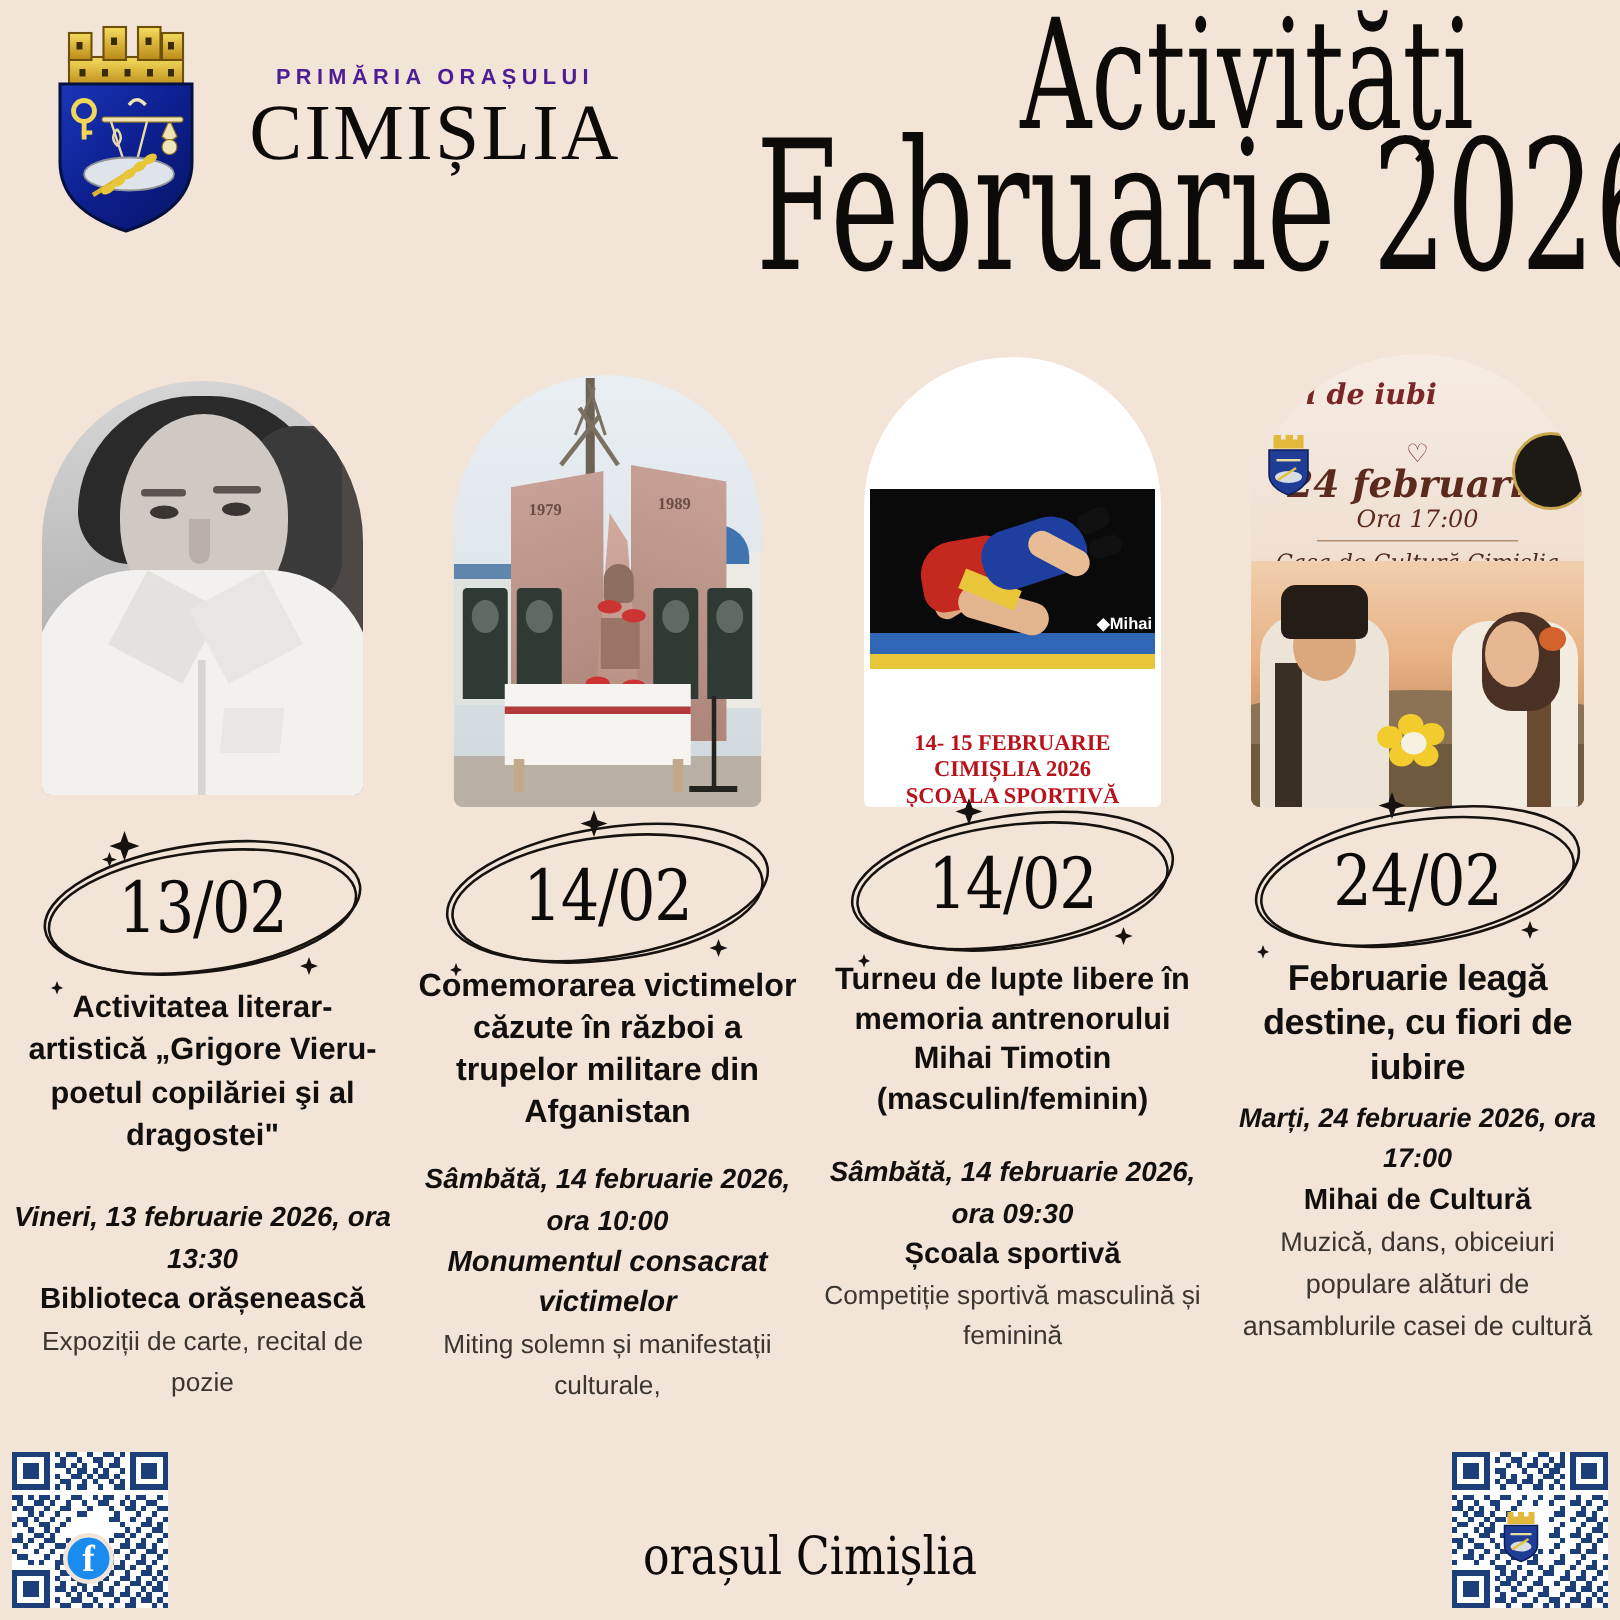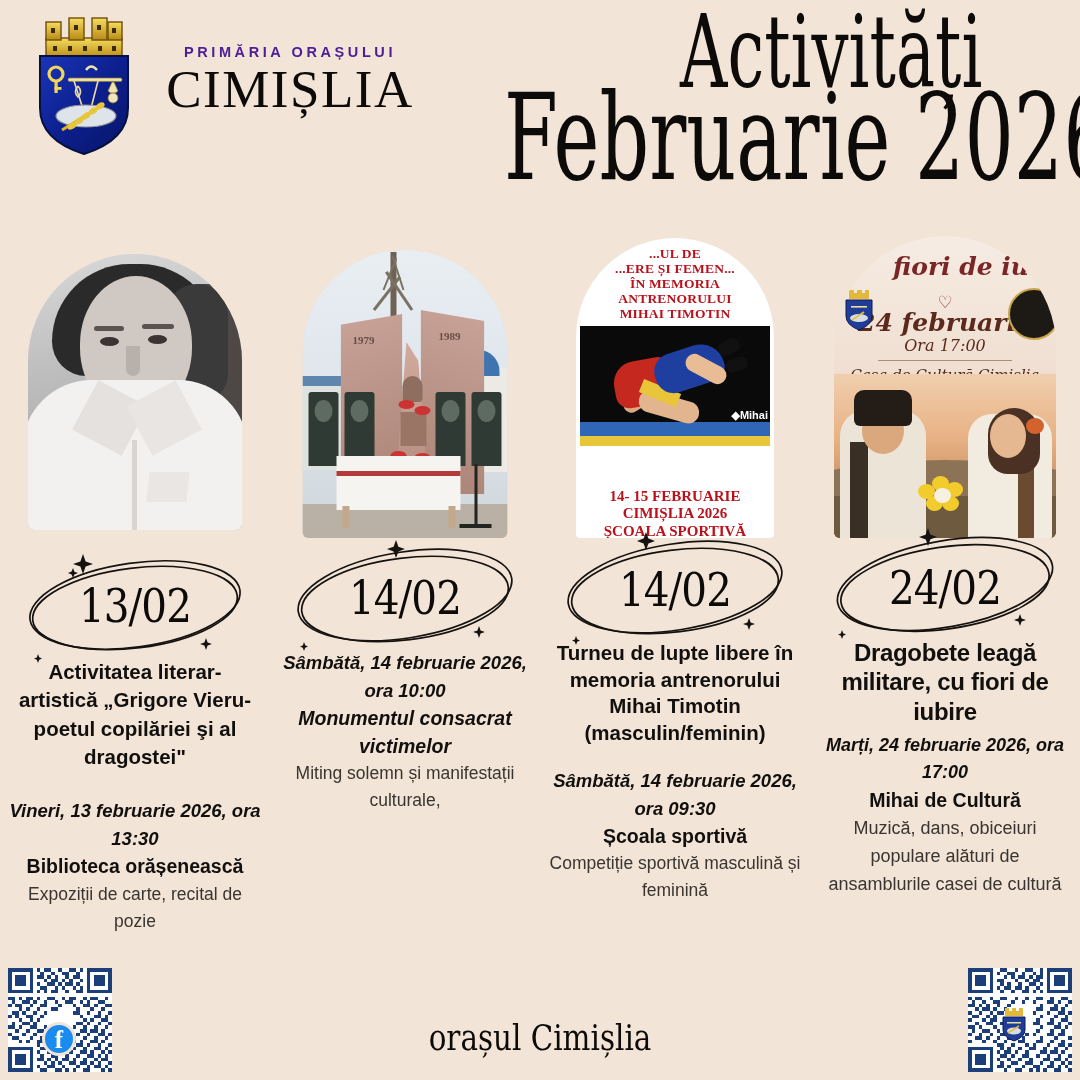--- a/index.html
+++ b/index.html
@@ -122,22 +122,22 @@
   .p3-skin-3 { position:absolute; left:42px; top:66px; width:34px; height:16px; border-radius:9px; background:#dda87f; transform:rotate(-32deg); }
   .p3-yellow { position:absolute; left:60px; top:60px; width:40px; height:14px; background:#e9c53a; transform:rotate(22deg); }
   .p3-boot-a { position:absolute; left:138px; top:14px; width:22px; height:14px; border-radius:6px; background:#111; transform:rotate(-26deg); }
   .p3-boot-b { position:absolute; left:146px; top:32px; width:22px; height:13px; border-radius:6px; background:#111; transform:rotate(-18deg); }
   .p3-ad { position:absolute; right:2px; bottom:24px; font:700 11px "Liberation Sans",sans-serif; color:#fff; }
   .p3-bot { position:absolute; left:0; bottom:-2px; width:100%; text-align:center; }
   .p3-bot div { font-family:"Liberation Serif",serif; font-weight:700; color:#b9121b; font-size:15px; line-height:1.16; white-space:nowrap; }
 
   
   .p4-bg { position:absolute; inset:0; background:linear-gradient(180deg,#f6ece3 0%,#f0dfd2 44%,#e6cdba 62%,#b98f6e 100%); }
-  .p4-script { position:absolute; left:0; top:16px; width:100%; text-align:right;
-      font-family:"DejaVu Serif",serif; font-style:italic; font-weight:700; font-size:25px; color:#7a2626; white-space:nowrap; }
+  .p4-script { position:absolute; left:0; top:16px; width:100%; text-align:left;
+      font-family:"DejaVu Serif",serif; font-style:italic; font-weight:700; font-size:19px; color:#7a2626; white-space:nowrap; }
   .p4-heart { position:absolute; left:0; top:56px; width:100%; text-align:center; font-size:17px; color:#8c3c3c; }
   .p4-date { position:absolute; left:0; top:72px; width:100%; text-align:center;
       font-family:"DejaVu Serif",serif; font-style:italic; font-weight:700; font-size:25px; color:#5c2a1c; white-space:nowrap; }
   .p4-hour { position:absolute; left:0; top:100px; width:100%; text-align:center;
       font-family:"DejaVu Serif",serif; font-style:italic; font-size:16px; color:#5c2a1c; white-space:nowrap; }
   .p4-rule { position:absolute; left:44px; top:124px; width:134px; height:1px; background:#b08e72; }
   .p4-venue { position:absolute; left:0; top:130px; width:100%; text-align:center;
       font-family:"DejaVu Serif",serif; font-style:italic; font-size:15px; color:#4e2a1e; white-space:nowrap; }
   .p4-rule2 { position:absolute; left:54px; top:154px; width:114px; height:1px; background:#b08e72; }
   .p4-crest { position:absolute; left:8px; top:54px; width:34px; height:42px; }
@@ -188,21 +188,21 @@
   .c-head-2 { font-size:21.5px; line-height:1.30; }
   .c-head-3 { font-size:20.5px; line-height:1.30; }
   .c-head-4 { font-size:24px; line-height:1.22; letter-spacing:-.3px; }
 
   .c-when {
     font-family:"Liberation Sans", sans-serif;
     font-style:italic; font-weight:700; color:#12100e;
     font-size:18.5px; line-height:1.52;
   }
   .c-when-1 { margin-top:26px; }
-  .c-when-2 { margin-top:5px; }
+  .c-when-2 { margin-top:16px; }
   .c-when-3 { margin-top:20px; }
   .c-when-4 { margin-top:6px; font-size:18px; }
 
   .c-place {
     font-family:"Liberation Sans", sans-serif;
     font-weight:700; color:#12100e; font-size:19.5px; line-height:1.4;
   }
   .c-place-italic { font-style:italic; }
 
   .c-desc {
@@ -412,37 +412,31 @@
         <g fill="#151210">
           <path d="M116 2 l2.4 6.8 L125 11 l-6.6 2.4 L116 20 l-2.4-6.6 L107 11 l6.6-2.2 Z"></path>
           <path d="M199 88 l1.6 4.4 L205 94 l-4.4 1.6 L199 100 l-1.6-4.4 L193 94 l4.4-1.6 Z"></path>
           <path d="M24 104 l1.2 3.2 L28 108.6 l-2.8 1.2 L24 113 l-1.2-3.2 L20 108.6 l2.8-1.2 Z"></path>
         </g>
       </svg>
       <div class="date-text">14/02</div>
     </div>
 
     <div class="ctext ctext-2">
+      <div class="c-head c-head-2">Comemorarea victimelor căzute în război a trupelor militare din Afganistan</div>
       <div class="c-when c-when-2">Sâmbătă, 14 februarie 2026, ora 10:00</div>
       <div class="c-place c-place-italic">Monumentul consacrat victimelor</div>
       <div class="c-desc">Miting solemn și manifestații culturale,</div>
     </div>
   </div>
 
   <div class="card card-3">
     <div class="photo photo-3">
       <div class="photo-inner">
         <div class="p3-bg"></div>
-        <div class="p3-top">
-          <div>...UL DE</div>
-          <div>...ERE ȘI FEMEN...</div>
-          <div>ÎN MEMORIA</div>
-          <div>ANTRENORULUI</div>
-          <div>MIHAI TIMOTIN</div>
-        </div>
         <div class="p3-photo">
           <div class="p3-mat"></div>
           <div class="p3-skin-3"></div>
           <div class="p3-w-red"></div>
           <div class="p3-skin-1"></div>
           <div class="p3-yellow"></div>
           <div class="p3-w-blue"></div>
           <div class="p3-skin-2"></div>
           <div class="p3-boot-a"></div>
             <div class="p3-boot-b"></div>
@@ -537,21 +531,21 @@
         <g fill="#151210">
           <path d="M108 0 l2.2 6.4 L117 9 l-6.6 2.2 L108 18 l-2.2-6.6 L99 9 l6.6-2.2 Z"></path>
           <path d="M200 86 l1.6 4.4 L206 92 l-4.4 1.6 L200 98 l-1.6-4.4 L194 92 l4.4-1.6 Z"></path>
           <path d="M22 102 l1.2 3.2 L26 106.6 l-2.8 1.2 L22 111 l-1.2-3.2 L18 106.6 l2.8-1.2 Z"></path>
         </g>
       </svg>
       <div class="date-text">24/02</div>
     </div>
 
     <div class="ctext ctext-4">
-      <div class="c-head c-head-4">Dragobete leagă militare, cu fiori de iubire</div>
+      <div class="c-head c-head-4">Februarie leagă destine, cu fiori de iubire</div>
       <div class="c-when c-when-4">Marți, 24 februarie 2026, ora 17:00</div>
       <div class="c-place">Mihai de Cultură</div>
       <div class="c-desc c-desc-4">Muzică, dans, obiceiuri populare alături de ansamblurile casei de cultură</div>
     </div>
   </div>
 </div>
 
 <div id="footer">
 
   <div class="qr" id="qr-left">

